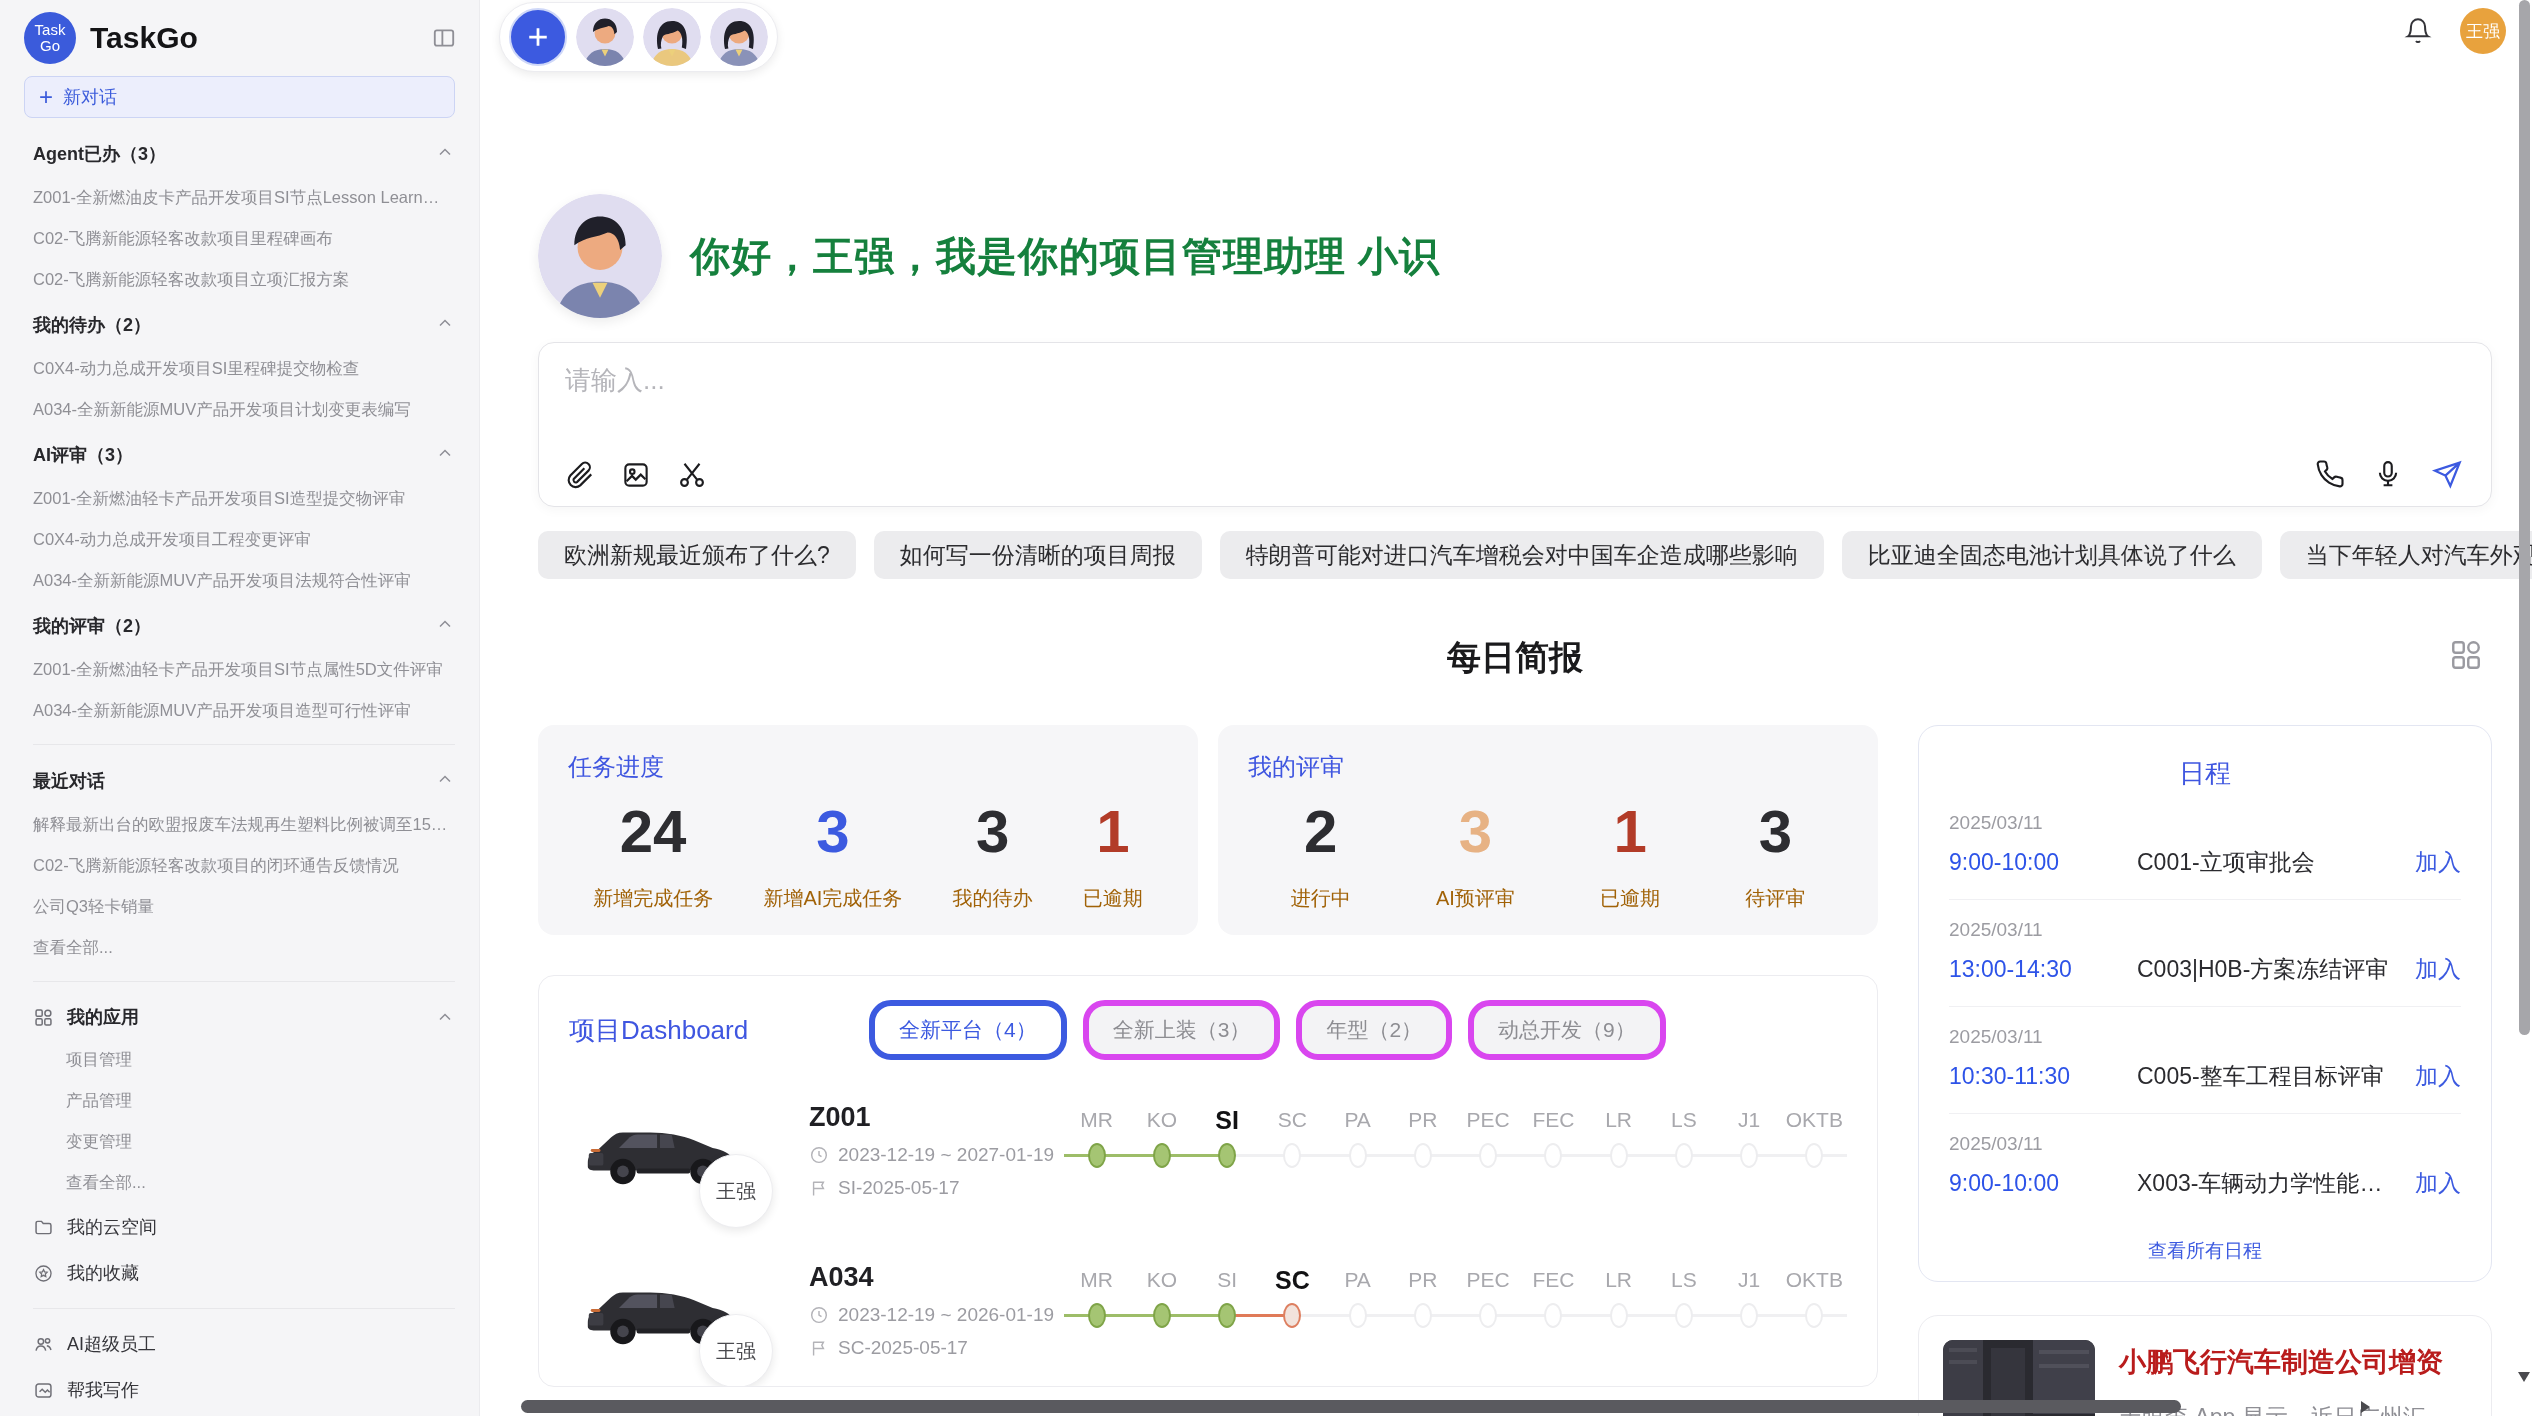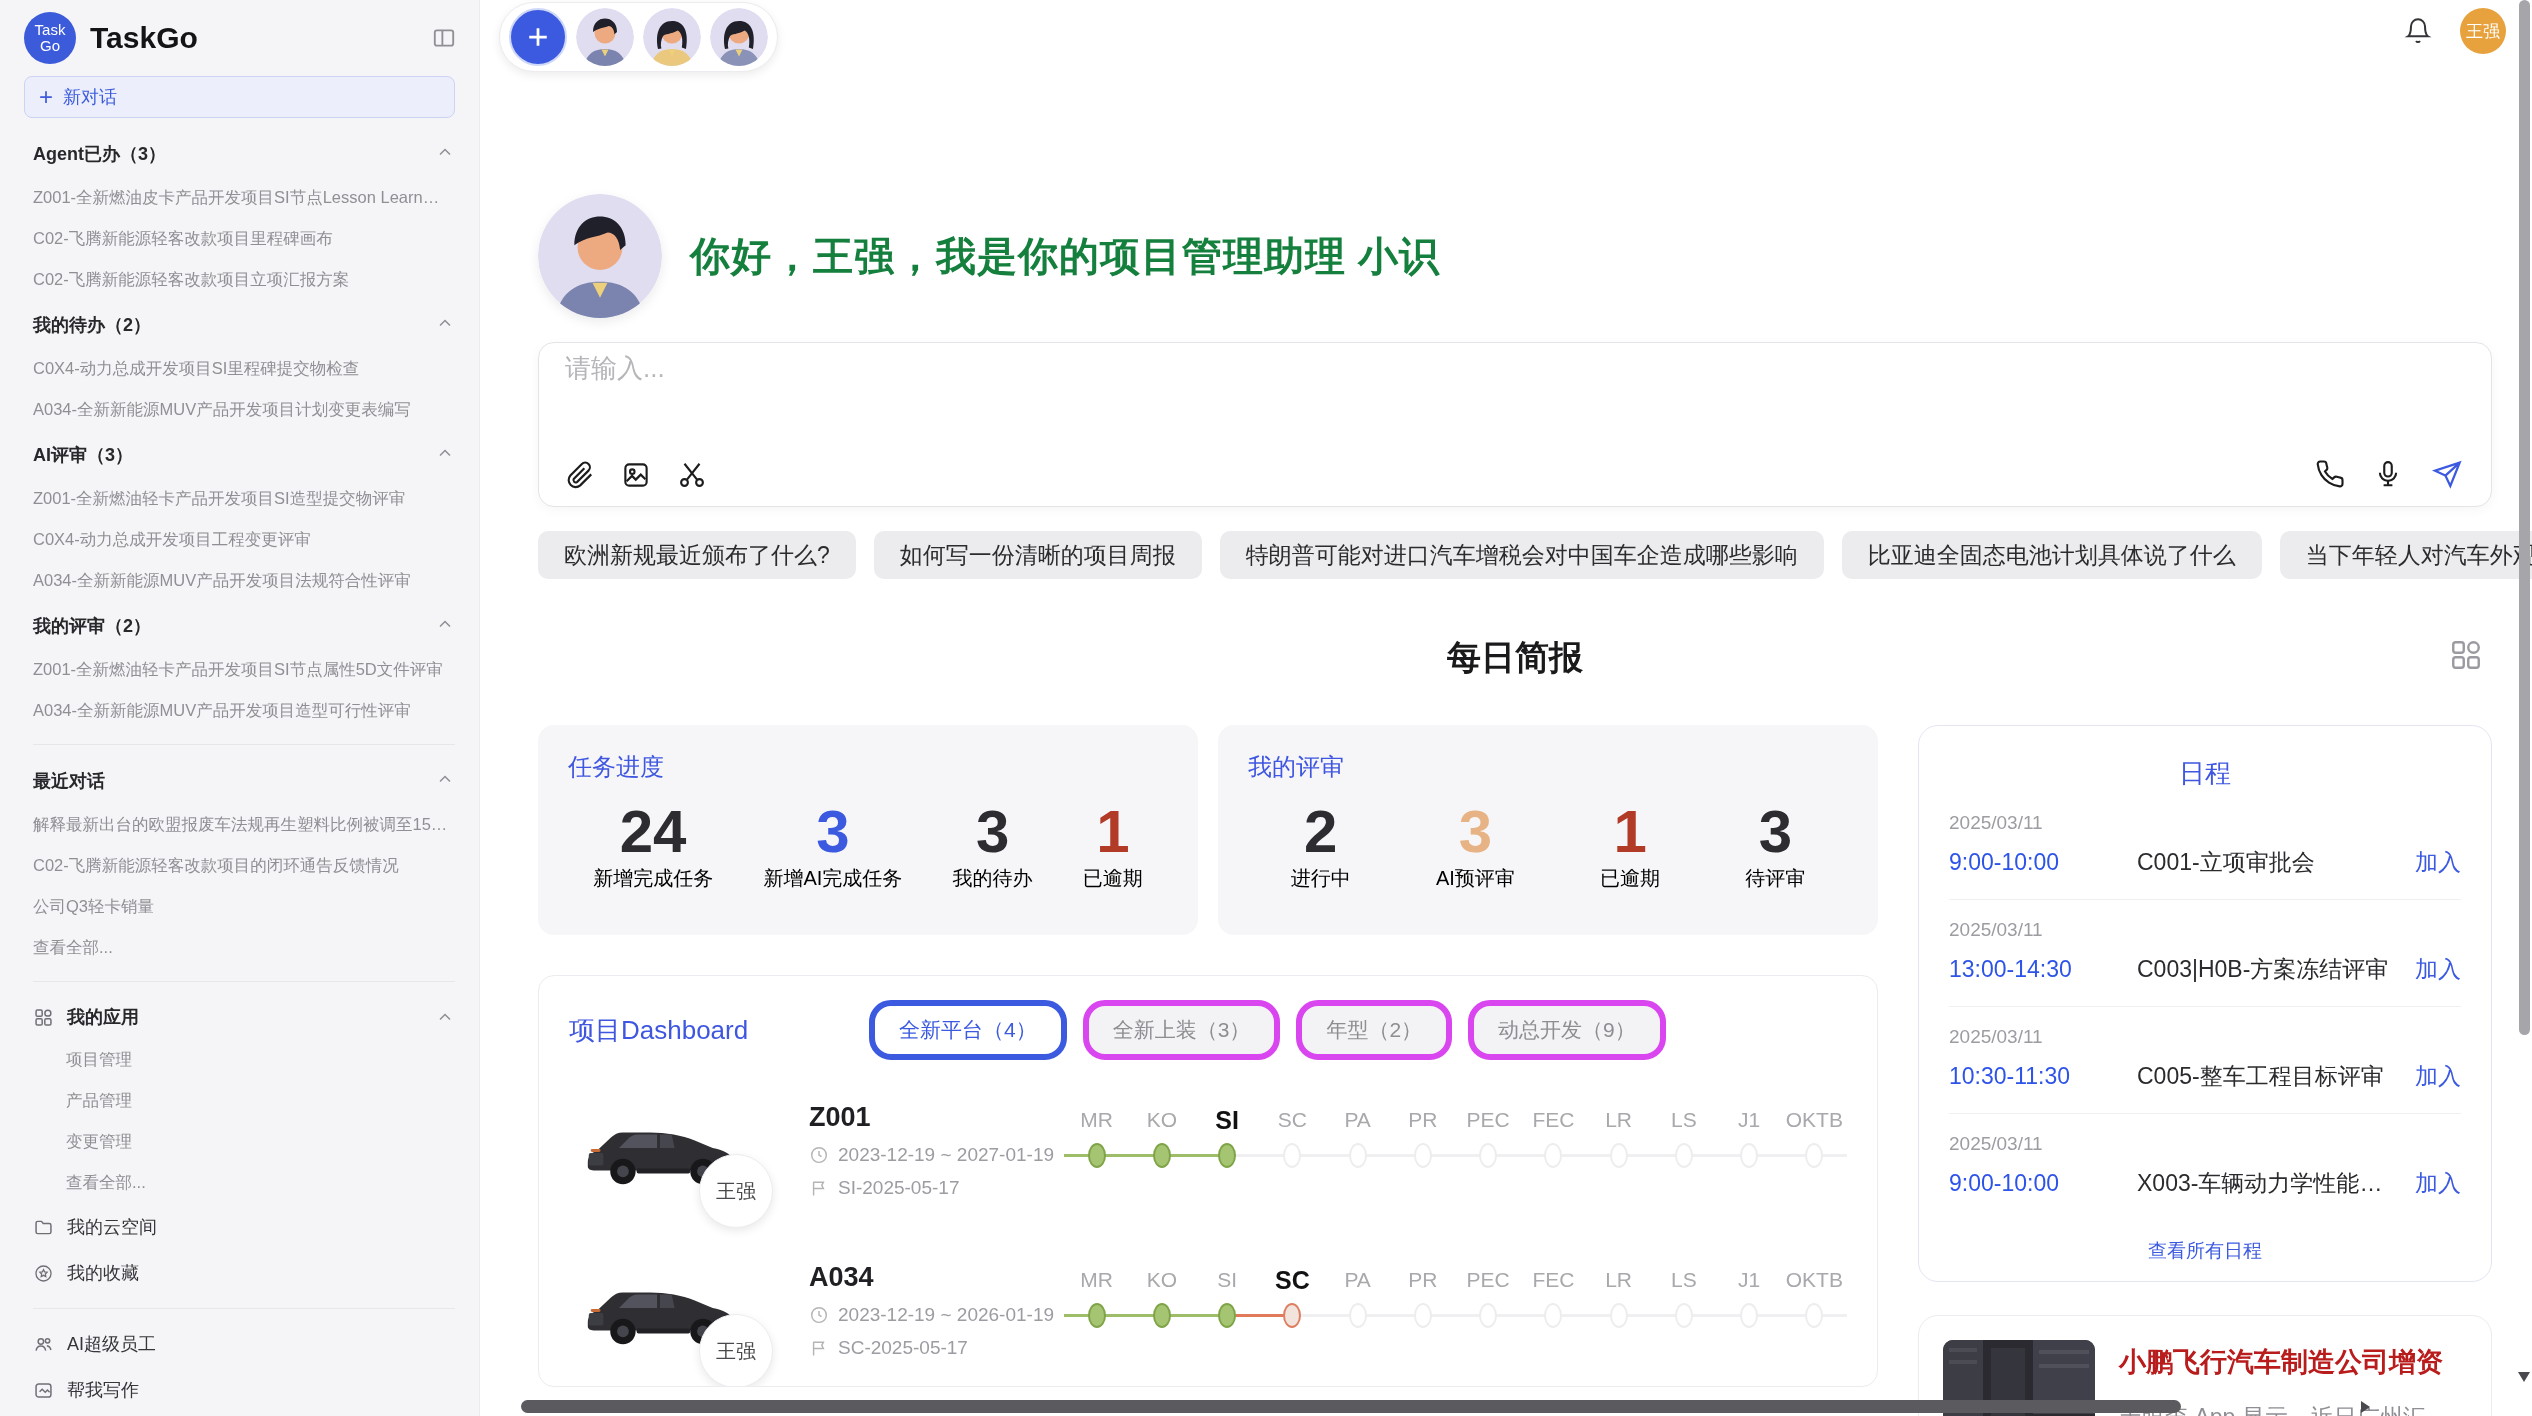--- a/index.html
+++ b/index.html
@@ -38,21 +38,21 @@
   .bell{color:#333338;cursor:pointer;}
   .user-avatar{width:46px;height:46px;border-radius:50%;background:#e8a23d;color:#fff;font-size:17px;display:flex;align-items:center;justify-content:center;cursor:pointer;}
 
   
   .content{padding:0 40px 0 57px;}
   .hero{display:flex;align-items:center;margin-top:130px;}
   .hero-avatar{width:124px;height:124px;border-radius:50%;overflow:hidden;flex:none;box-shadow:0 4px 12px rgba(0,0,0,.08);}
   .hero h1{margin:0 0 0 28px;font-size:40px;color:#15803d;font-weight:700;letter-spacing:1px;}
 
   .input-box{position:relative;margin-top:24px;height:165px;border:1px solid #e4e4e8;border-radius:16px;box-shadow:0 3px 12px rgba(0,0,0,.04);background:#fff;}
-  .ph{position:absolute;left:26px;top:8px;font-size:26px;color:#b5b5ba;}
+  .ph{position:absolute;left:26px;top:20px;font-size:26px;color:#b5b5ba;}
   .in-left{position:absolute;left:26px;bottom:16px;display:flex;gap:26px;color:#1c1c1f;align-items:center;}
   .in-right{position:absolute;right:28px;bottom:16px;display:flex;gap:28px;color:#1c1c1f;align-items:center;}
   .in-ic{cursor:pointer;}
   .send{color:#3c5ae0;}
 
   .chips{display:flex;gap:18px;margin-top:24px;}
   .chip{height:48px;padding:0 26px;background:#ececee;border:none;border-radius:10px;font-size:23px;color:#2c2c2f;display:flex;align-items:center;cursor:pointer;white-space:nowrap;}
 
   .daily-hd{position:relative;margin-top:56px;text-align:center;height:42px;}
   .daily-hd h2{margin:0;font-size:34px;color:#1a1a1c;}
@@ -61,21 +61,21 @@
   .cols{display:flex;margin-top:48px;gap:40px;}
   .leftcol{width:1340px;flex:none;}
   .rightcol{flex:1;min-width:0;}
 
   .stats-row{display:flex;gap:20px;}
   .stat-card{flex:1;height:210px;background:#f6f6f8;border-radius:16px;padding:26px 30px;}
   .stat-card h3{margin:0;font-size:24px;color:#3f56e0;font-weight:500;}
   .stat-list{display:flex;justify-content:space-around;margin-top:16px;}
   .stat{text-align:center;}
   .stat .num{font-size:60px;font-weight:600;line-height:66px;}
-  .stat .lbl{font-size:20px;color:#000000;}
+  .stat .lbl{margin-top:20px;font-size:20px;color:#a16207;}
 
   .dash-card{margin-top:40px;height:412px;background:#fff;border:1px solid #ececf0;border-radius:16px;padding:24px 30px;overflow:hidden;}
   .dash-head{display:flex;align-items:center;}
   .dash-head h3{margin:0;font-size:26px;color:#3f56e0;font-weight:500;width:300px;flex:none;}
   .tabs{display:flex;gap:16px;}
   .tab{height:60px;padding:0 24px;border-radius:22px;font-size:21px;display:flex;align-items:center;background:#f3f3f5;color:#8d8d92;border:6px solid #d946ef;cursor:pointer;white-space:nowrap;}
   .tab.active{background:#fff;color:#3c5ae0;border-color:#3c5ae0;}
 
   .proj-row{display:flex;align-items:center;margin-top:20px;height:140px;}
   .proj-car{position:relative;width:228px;flex:none;margin-left:12px;}

